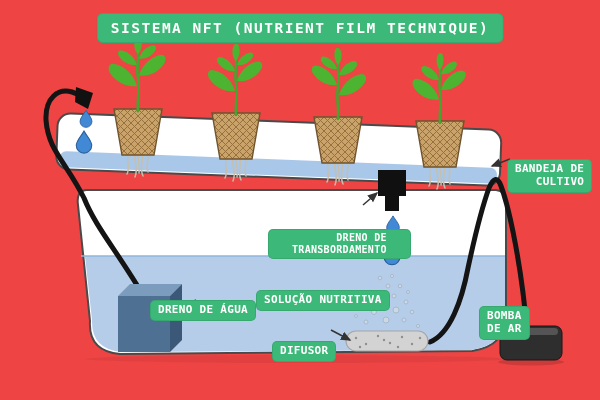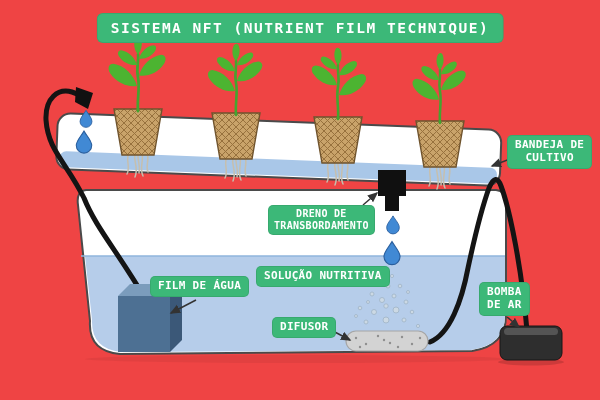--- a/index.html
+++ b/index.html
@@ -10,24 +10,25 @@
   .diagram{position:absolute;left:0;top:0;}
   .banner{
     position:absolute;top:13px;left:50%;transform:translateX(-50%);
     background:var(--accent-green,#3cb878);color:#fff;
     font-size:14.5px;font-weight:bold;letter-spacing:1.5px;white-space:nowrap;
     padding:6px 13px;border-radius:6px;border:1px solid rgba(0,0,0,.08);
   }
   .label{
     position:absolute;background:var(--accent-green,#3cb878);color:#fff;
     font-size:11px;font-weight:bold;letter-spacing:.3px;line-height:1.18;
-    padding:3px 7px;border-radius:5px;text-align:center;white-space:pre-line;
+    padding:3px 7px;border-radius:5px;text-align:right;white-space:pre-line;
     border:1px solid rgba(0,0,0,.08);
+    margin-top:24px;
   }
-  .label.small{font-size:10px;padding:2px 5px;}
+  .label.small{font-size:10px;padding:2px 23px;}
   .vessel{fill:#ffffff;stroke:var(--outline-gray,#4a4a4a);stroke-width:2;}
   .film{fill:var(--film-blue,#a9c7e8);}
   .rwater{fill:var(--water-blue,#b6cdea);}
   .hose{fill:none;stroke:var(--tube-black,#141414);stroke-width:5;stroke-linecap:round;}
   .stem{fill:none;stroke:var(--stem-green,#44a52f);stroke-width:2.6;stroke-linecap:round;}
   .leaff{fill:var(--leaf-green,#4cb431);}
   .roots path{fill:none;stroke:var(--root-beige,#c6bfae);stroke-width:1.5;stroke-linecap:round;}
   .leader{stroke:#333;stroke-width:1.5;fill:none;}
   .drop{fill:var(--drop-blue,#4189d4);stroke:#2a5f9e;stroke-width:1;}
   .bubble{fill:#ccd9e4;stroke:#9fb4c6;stroke-width:.8;}
@@ -172,21 +173,21 @@
 
   <div class="banner">SISTEMA NFT (NUTRIENT FILM TECHNIQUE)</div>
 
   <div class="label" style="left:507px;top:135px">BANDEJA DE
 CULTIVO</div>
 
 
   <div class="label small" style="left:268px;top:205px">DRENO DE
 TRANSBORDAMENTO</div>
 
-  <div class="label" style="left:150px;top:276px">FILM DE ÁGUA</div>
+  <div class="label" style="left:150px;top:276px">DRENO DE ÁGUA</div>
 
   <div class="label" style="left:256px;top:266px">SOLUÇÃO NUTRITIVA</div>
 
   <div class="label" style="left:479px;top:282px">BOMBA
 DE AR</div>
 
   <div class="label" style="left:272px;top:317px">DIFUSOR</div>
 
 </div>
 

